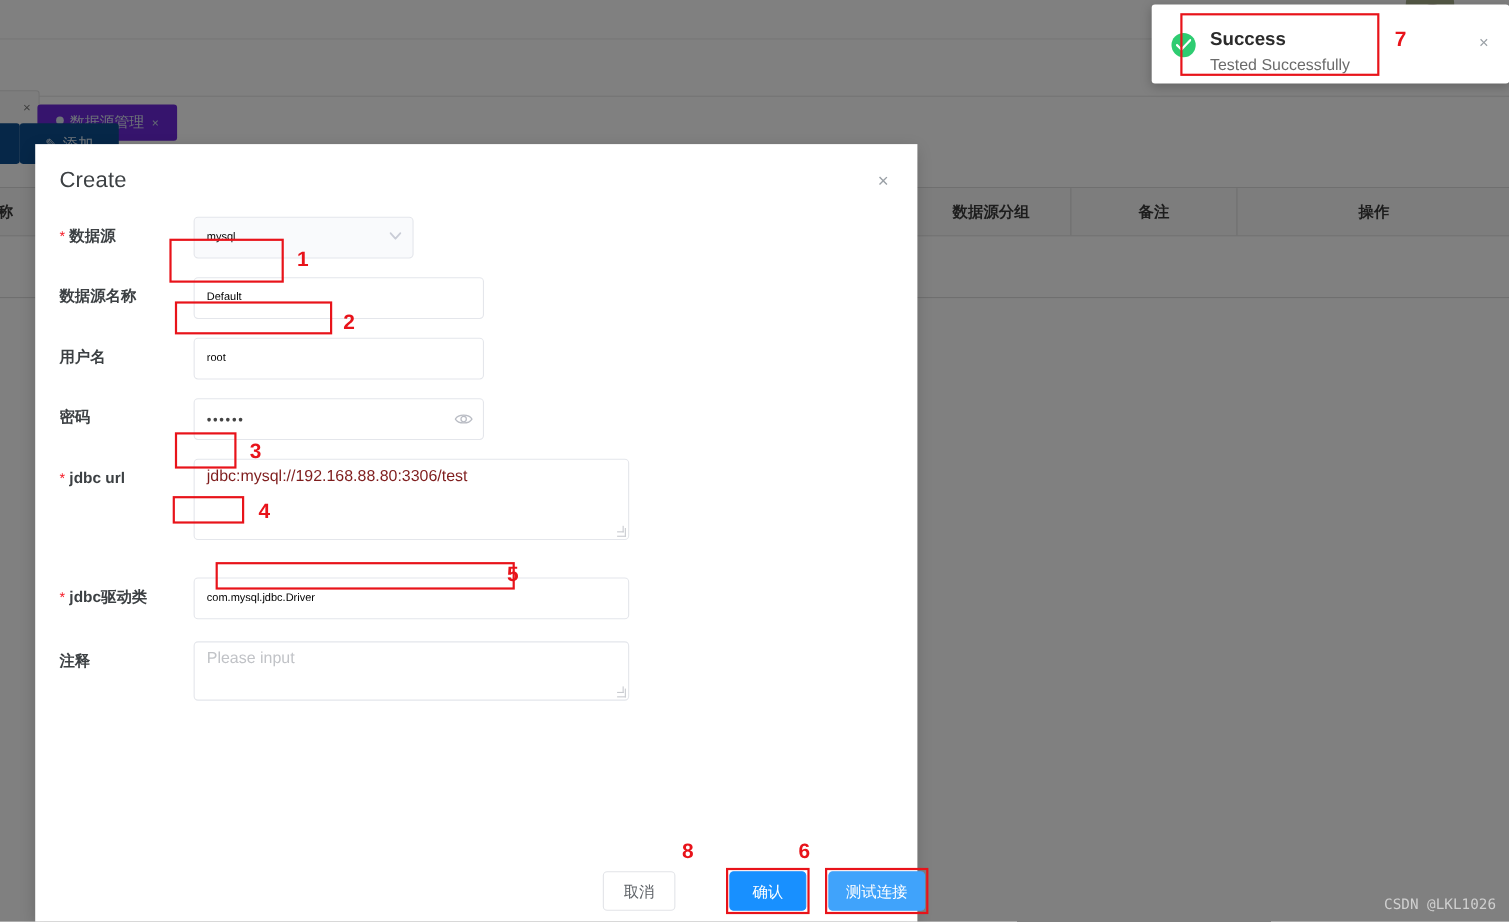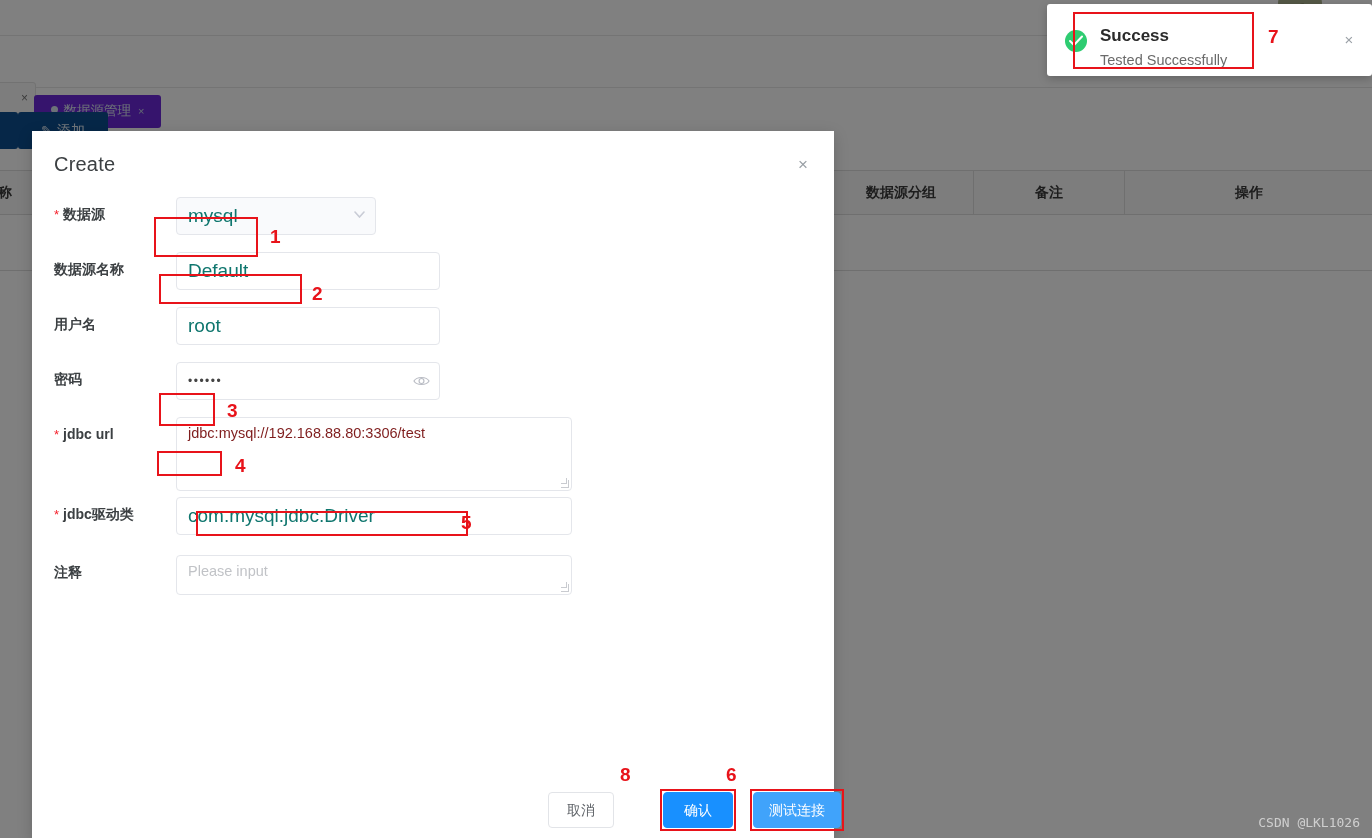--- a/index.html
+++ b/index.html
@@ -208,22 +208,22 @@
     margin-right: 4px;
     font-size: 13px;
   }
   .fcontrol { position: relative; }
 
   .inp {
     height: 38px;
     border: 1px solid #e4e6eb;
     border-radius: 4px;
     background: #ffffff;
-    font-size: 19px;
-    color: #0f766e;
+    font-size: 10px;
+    color: #000000;
     padding: 0 11px;
     line-height: 36px;
     white-space: nowrap;
     overflow: hidden;
   }
   .ta {
     border: 1px solid #e4e6eb;
     border-radius: 4px;
     background: #ffffff;
     font-size: 14.5px;
@@ -447,21 +447,21 @@
       </div>
       <div class="fcontrol">
         <div class="inp" style="width:264px;font-size:12px;letter-spacing:1.5px;color:#444;">••••••</div>
         <svg class="eye" viewBox="0 0 18 14">
           <path d="M1 7 C4 2, 14 2, 17 7 C14 12, 4 12, 1 7 Z" fill="none" stroke="#b9bcc4" stroke-width="1.2"></path>
           <circle cx="9" cy="7" r="2.6" fill="none" stroke="#b9bcc4" stroke-width="1.2"></circle>
         </svg>
       </div>
     </div>
 
-    <div class="form-row" style="margin-bottom:6px;">
+    <div class="form-row" style="margin-bottom:34px;">
       <div class="flabel">
         <span class="req">*</span><span>jdbc url</span>
       </div>
       <div class="fcontrol">
         <div class="ta" style="width:396px;height:74px;">
           <span>jdbc:mysql://192.168.88.80:3306/test</span>
           <span class="resizer"></span>
         </div>
       </div>
     </div>
@@ -473,21 +473,21 @@
       <div class="fcontrol">
         <div class="inp" style="width:396px;">com.mysql.jdbc.Driver</div>
       </div>
     </div>
 
     <div class="form-row">
       <div class="flabel">
         <span>注释</span>
       </div>
       <div class="fcontrol">
-        <div class="ta" style="width:396px;height:40px;color:#c1c3c7;">
+        <div class="ta" style="width:396px;height:54px;color:#c1c3c7;">
           <span>Please input</span>
           <span class="resizer"></span>
         </div>
       </div>
     </div>
   </div>
 
   <div class="rbox" style="left:122px; top:86px; width:104px; height:40px;"></div>
   <div class="rnum" style="left:238px; top:95px;">1</div>
 

